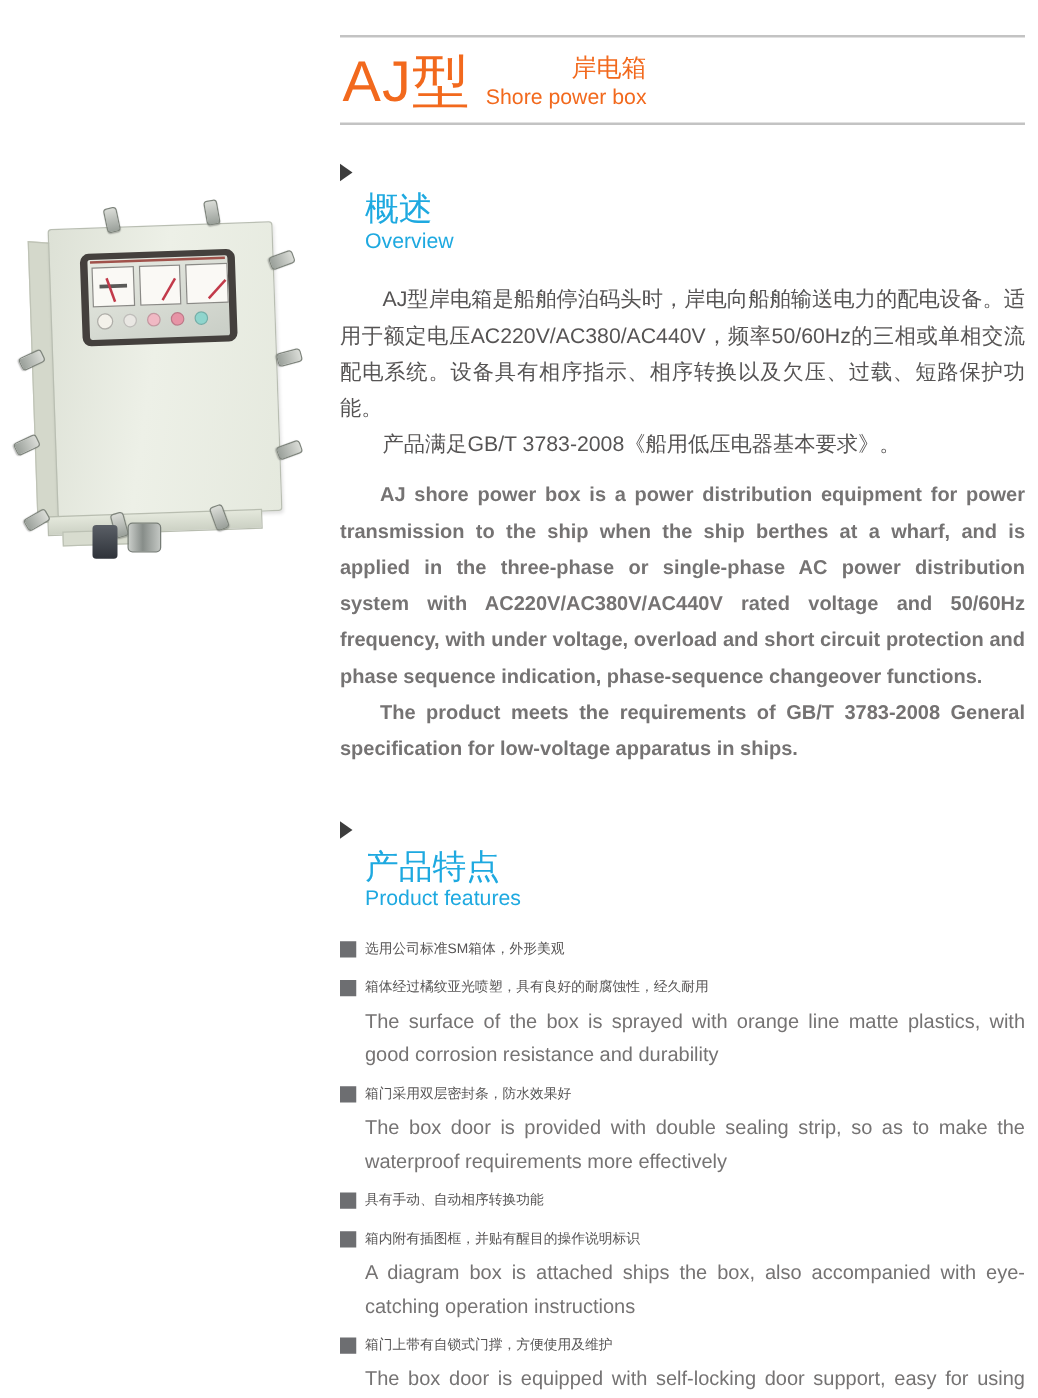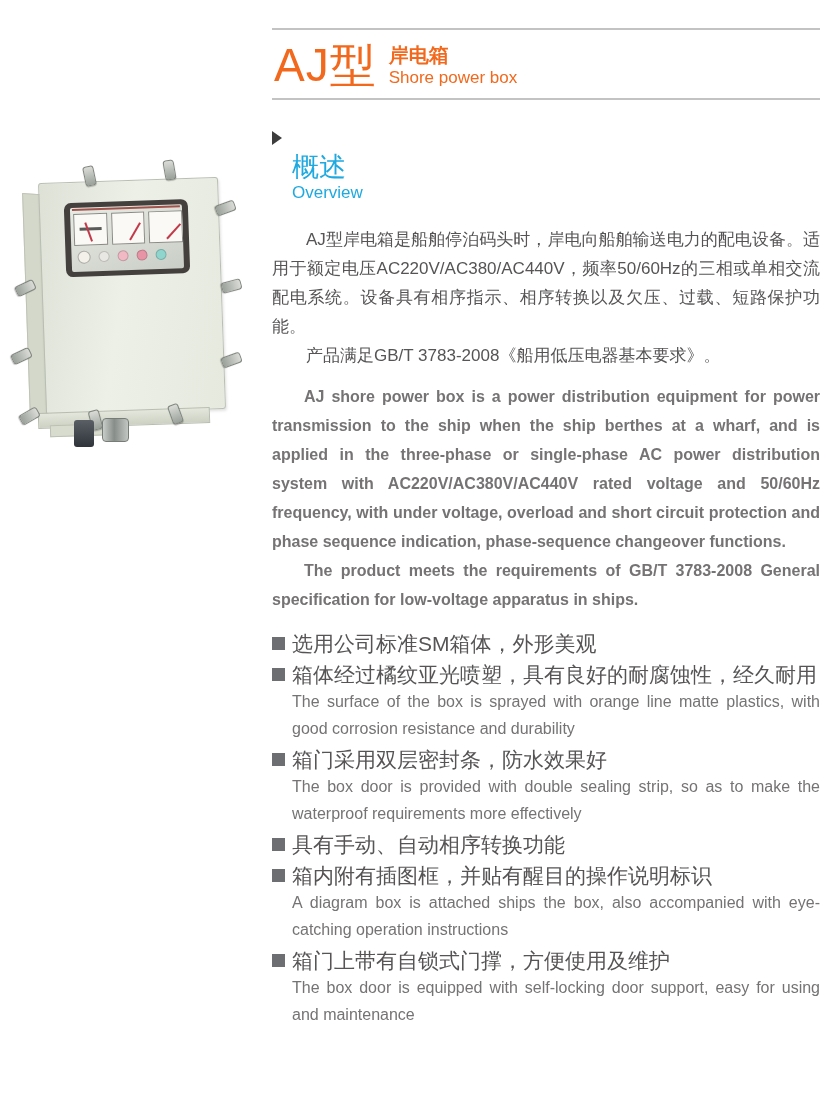--- a/index.html
+++ b/index.html
@@ -15,39 +15,39 @@
   body{font-family:"Liberation Sans","DejaVu Sans",sans-serif;}
   .page{position:relative;width:830px;height:1118px;background:#fff;overflow:hidden;}
 
   
   .main-col{position:absolute;left:272px;top:0;width:548px;}
   .rule{height:2px;background:var(--rule-gray);}
   .rule-top{margin-top:28px;}
   .title-row{display:flex;align-items:center;padding:12px 2px 10px 2px;}
   .model{font-size:46px;line-height:1;color:var(--accent-orange);letter-spacing:1px;}
   .title-sub{margin-left:12px;display:flex;flex-direction:column;justify-content:center;}
-  .title-sub .cn{font-size:20px;font-weight:bold;color:var(--accent-orange);line-height:24px;}
+  .title-sub .cn{font-size:20px;font-weight:normal;color:var(--accent-orange);line-height:24px;text-align:right;}
   .title-sub .en{font-size:17px;color:var(--accent-orange);line-height:21px;}
 
   .section-head{display:flex;margin-top:24px;}
   .tri{width:0;height:0;border-left:10px solid #3d3d3d;border-top:7px solid transparent;border-bottom:7px solid transparent;margin:7px 10px 0 0;}
   .sh-cn{font-size:27px;color:var(--accent-blue);line-height:30px;margin-top:28px;}
   .sh-en{font-size:17px;color:var(--accent-blue);line-height:22px;}
 
   .cn-paras{margin-top:21px;}
   .p-cn{font-size:17px;line-height:29px;color:var(--text-dark);text-align:justify;text-indent:2em;}
   .en-paras{margin-top:12px;font-weight:bold;}
   .p-en{font-size:16px;line-height:29px;color:var(--text-gray);text-align:justify;text-indent:2em;}
 
   .features-head{margin-top:36px;}
   .features-list{margin-top:16px;}
   .feature{margin-bottom:4px;}
   .feature-cn-row{display:flex;align-items:flex-start;}
   .bullet{flex:0 0 auto;width:13px;height:13px;background:var(--bullet-gray);margin:7px 7px 0 0;}
-  .feature-cn{font-size:21px;line-height:27px;color:var(--text-dark);}
+  .feature-cn{font-size:11px;line-height:27px;color:var(--text-dark);}
   .feature-en{margin-left:20px;font-size:16px;line-height:27px;color:var(--text-gray);text-align:justify;}
 
   
   .photo{position:absolute;left:12px;top:158px;width:250px;height:300px;}
   .box-side{position:absolute;left:14px;top:36px;width:22px;height:224px;background:#d4d8cb;border:1px solid #bfc3b6;transform:skewY(6deg) rotate(-2deg);}
   .box-body{position:absolute;left:30px;top:22px;width:180px;height:232px;background:linear-gradient(100deg,#dde1d6 0%,#edf0e7 45%,#e5e9de 100%);border:1px solid #b9beb2;border-radius:3px;transform:rotate(-2deg);box-shadow:1px 2px 3px rgba(0,0,0,.12);}
   .meter-window{position:absolute;left:24px;top:20px;width:124px;height:74px;background:#44403d;border-radius:7px;padding:5px 6px;}
   .glass{width:100%;height:100%;background:linear-gradient(160deg,#e8ebe3 0%,#c9cec6 100%);border-radius:2px;position:relative;overflow:hidden;}
   .glass-line{position:absolute;left:2px;right:2px;top:1px;height:2px;background:#a0524b;}
   .meters{display:flex;gap:4px;margin:6px 0 0 3px;}
@@ -155,20 +155,27 @@
     <p class="p-cn">AJ型岸电箱是船舶停泊码头时，岸电向船舶输送电力的配电设备。适用于额定电压AC220V/AC380/AC440V，频率50/60Hz的三相或单相交流配电系统。设备具有相序指示、相序转换以及欠压、过载、短路保护功能。</p>
         <p class="p-cn">产品满足GB/T 3783-2008《船用低压电器基本要求》。</p>
       </div>
 
     <div class="en-paras">
 
     <p class="p-en">AJ shore power box is a power distribution equipment for power transmission to the ship when the ship berthes at a wharf, and is applied in the three-phase or single-phase AC power distribution system with AC220V/AC380V/AC440V rated voltage and 50/60Hz frequency, with under voltage, overload and short circuit protection and phase sequence indication, phase-sequence changeover functions.</p>
         <p class="p-en">The product meets the requirements of GB/T 3783-2008 General specification for low-voltage apparatus in ships.</p>
       </div>
 
+    <div class="section-head features-head">
+      <span class="tri"></span>
+      <span>
+        <div class="sh-cn">产品特点</div>
+        <div class="sh-en">Product features</div>
+      </span>
+    </div>
 
     <div class="features-list">
 
         <div class="feature">
           <div class="feature-cn-row">
             <span class="bullet"></span>
             <span class="feature-cn">选用公司标准SM箱体，外形美观</span>
           </div>
         </div>
 

